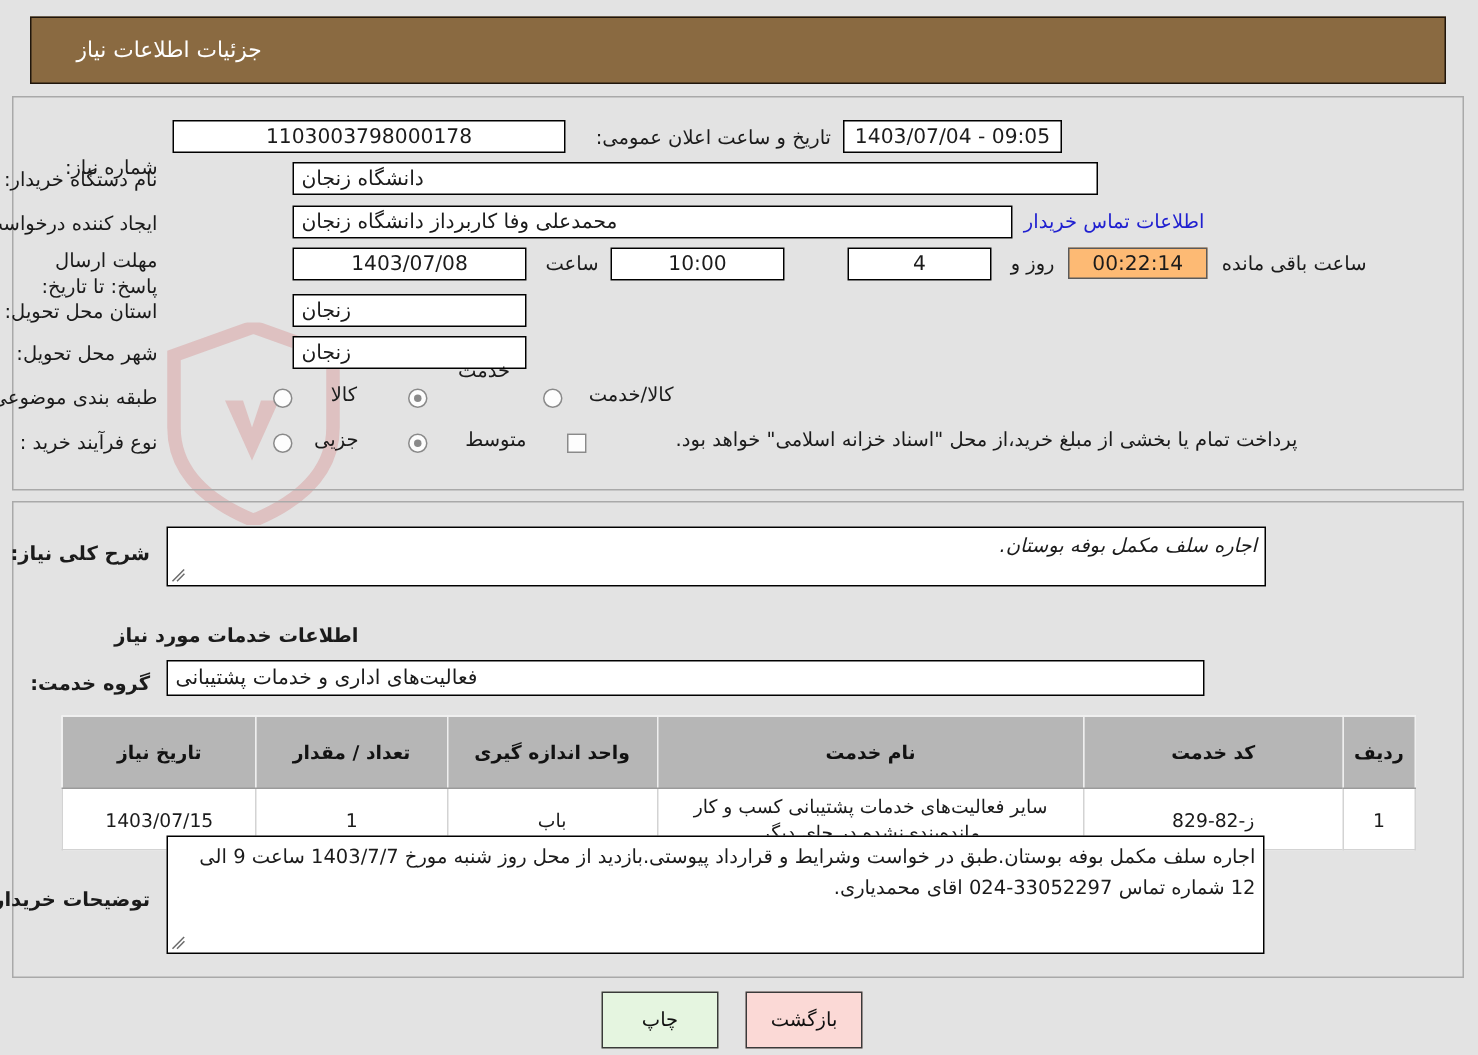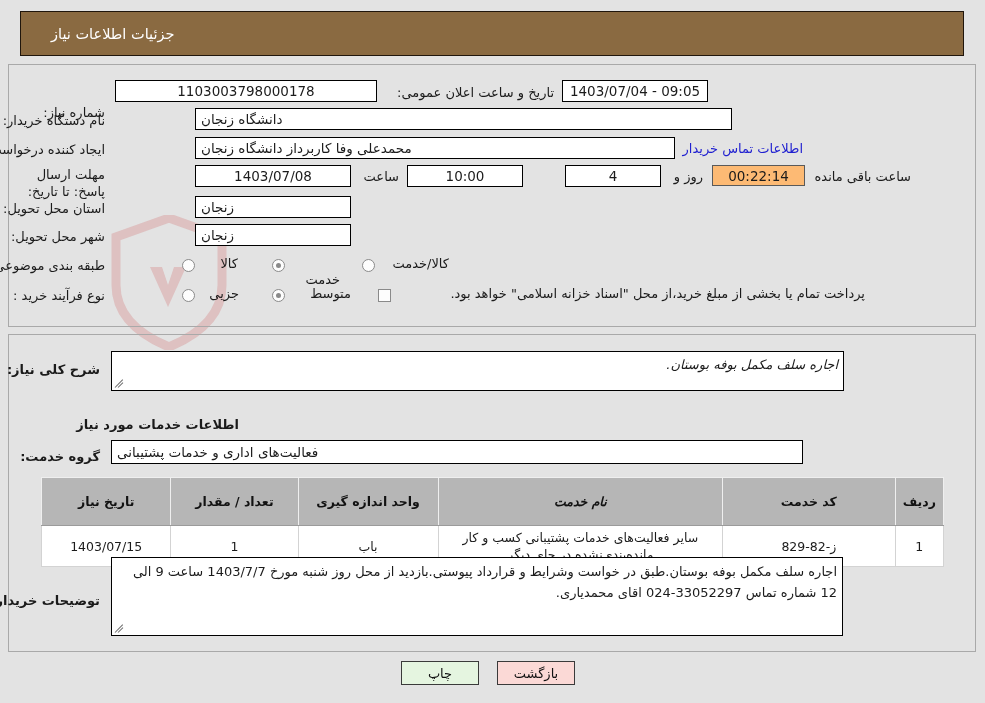--- a/index.html
+++ b/index.html
@@ -203,21 +203,21 @@
     height: 38px;
     padding: 3px 6px;
     text-align: center;
     vertical-align: middle;
     line-height: 17px;
   }
 
   
   .btn {
     position: absolute;
-    height: 24px;
+    height: 38px;
     border: 1px solid #3a3a3a;
     font-size: 13px;
     color: #111111;
     display: flex;
     align-items: center;
     justify-content: center;
     cursor: pointer;
     z-index: 4;
   }
   #btn-print  { background: #e5f5e0; right: 506px; top: 661px; width: 78px; }
@@ -266,21 +266,21 @@
   <div class="lbl" style="right:880px; top:200px;">استان محل تحویل:</div>
   <div class="inp right" style="right:634px; top:196px; width:156px; height:22px;">زنجان</div>
 
   <div class="lbl" style="right:880px; top:228px;">شهر محل تحویل:</div>
   <div class="inp right" style="right:634px; top:224px; width:156px; height:22px;">زنجان</div>
 
   <div class="lbl" style="right:880px; top:257px;">طبقه بندی موضوعی:</div>
   <span class="radio" style="right:790px; top:259px;"></span>
   <div class="txt" style="right:747px; top:256px;">کالا</div>
   <span class="radio on" style="right:700px; top:259px;"></span>
-  <div class="txt" style="right:645px; top:272px;">خدمت</div>
+  <div class="txt" style="right:645px; top:240px;">خدمت</div>
   <span class="radio" style="right:610px; top:259px;"></span>
   <div class="txt" style="right:536px; top:256px;">کالا/خدمت</div>
 
   <div class="lbl" style="right:880px; top:287px;">نوع فرآیند خرید :</div>
   <span class="radio" style="right:790px; top:289px;"></span>
   <div class="txt" style="right:746px; top:286px;">جزیی</div>
   <span class="radio on" style="right:700px; top:289px;"></span>
   <div class="txt" style="right:634px; top:286px;">متوسط</div>
   <span class="checkbox" style="right:594px; top:289px;"></span>
   <div class="txt" style="right:120px; top:286px;">پرداخت تمام یا بخشی از مبلغ خرید،از محل "اسناد خزانه اسلامی" خواهد بود.</div>
@@ -299,21 +299,21 @@
   <div class="lbl bold" style="right:746px; top:416px;">اطلاعات خدمات مورد نیاز</div>
 
   <div class="lbl bold" style="right:885px; top:448px;">گروه خدمت:</div>
   <div class="inp right" style="right:182px; top:440px; width:692px; height:24px;">فعالیت‌های اداری و خدمات پشتیبانی</div>
 
   <table id="svc-table">
     <thead>
       <tr>
         <th style="width:45px;">ردیف</th>
         <th style="width:160px;">کد خدمت</th>
-        <th style="width:264px;font-style:italic;">نام خدمت</th>
+        <th style="width:264px;">نام خدمت</th>
         <th style="width:130px;">واحد اندازه گیری</th>
         <th style="width:118px;">تعداد / مقدار</th>
         <th style="width:120px;">تاریخ نیاز</th>
       </tr>
     </thead>
     <tbody>
       <tr>
         <td>1</td>
         <td>ز-82-829</td>
         <td>سایر فعالیت‌های خدمات پشتیبانی کسب و کار مانده‌بندی‌نشده در جای دیگر</td>

